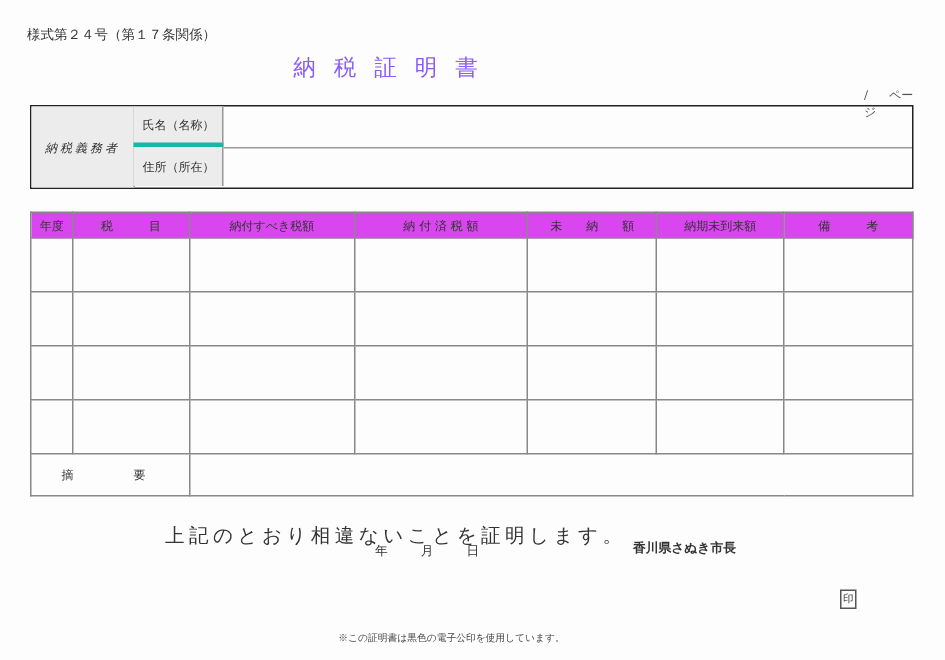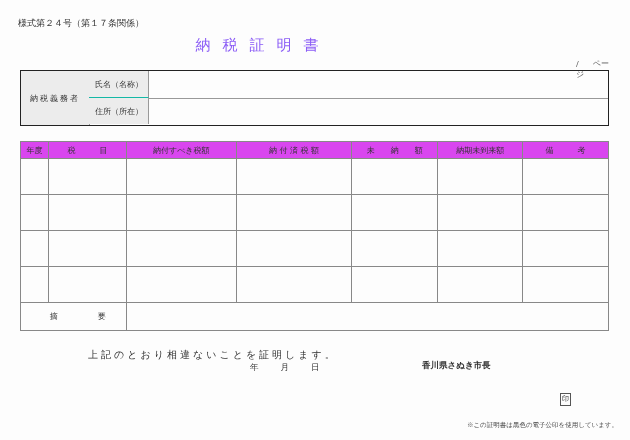--- a/index.html
+++ b/index.html
@@ -9,44 +9,44 @@
   }
   .abs { position:absolute; }
   .form-no { left:18px; top:17px; font-size:9px; color:#333; letter-spacing:0; }
   .title { left:0; width:526px; top:36px; text-align:center; font-size:15px; letter-spacing:12px; color:#8b5cf6; }
   .page-ind { left:560px; top:58px; font-size:8px; color:#555;margin-left:16px; }
   .page-ind span { margin-right:14px; }
 
   
   .tp { left:20px; top:70px; width:589px; height:56px; border:1.5px solid #222; box-sizing:border-box; }
   .tp .label-col { position:absolute; left:0; top:0; width:68px; height:100%; background:#ececec; border-right:1px solid #999;
-       display:flex; align-items:center; justify-content:center; font-size:8px; letter-spacing:2px; }
+       display:flex; align-items:center; justify-content:center; font-size:8px; letter-spacing:2px;font-style:italic; }
   .tp .sub { position:absolute; left:68px; width:60px; height:27px; background:#ececec; border-right:1px solid #999;
        display:flex; align-items:center; padding-left:6px; box-sizing:border-box; font-size:8px; }
-  .tp .sub.r1 { top:0; border-bottom:1px solid #14b8a6; }
+  .tp .sub.r1 { top:0; border-bottom:3px solid #14b8a6; }
   .tp .sub.r2 { top:27px; height:26px; }
   .tp .val { position:absolute; left:128px; right:0; height:27px; }
   .tp .val.r1 { top:0; border-bottom:1px solid #999; }
   .tp .val.r2 { top:27px; height:26px; }
 
   
   table.main { position:absolute; left:20px; top:141px; width:589px; border-collapse:collapse; border:1.5px solid #222; }
   table.main th, table.main td { border:1px solid #888; font-size:8px; font-weight:normal; padding:0; }
   table.main th { background:#d946ef; height:16px; text-align:center; }
   table.main tr.data td { height:35px; }
   table.main tr.tekiyo td { height:27px; }
-  .tekiyo-label { text-align:right; letter-spacing:0; }
+  .tekiyo-label { text-align:left; letter-spacing:0; }
   .tekiyo-label span { margin:0 20px; }
 
-  .certify { left:0; width:630px; top:348px; text-align:left; padding-left:88px; box-sizing:border-box; font-size:10px; letter-spacing:3px; }
+  .certify { left:0; width:630px; top:348px; text-align:left; padding-left:110px; box-sizing:border-box; font-size:13px; letter-spacing:3px; }
   .date { left:250px; top:362px; font-size:8.5px; }
   .date span { margin-right:22px; }
   .issuer { left:422px; top:360px; font-size:8.5px;font-weight:bold; }
   .seal { left:560px; top:393px; width:9px; height:11px; border:1px solid #555; font-size:7px; line-height:11px; text-align:center; }
-  .note { left:16px; width:602px; top:421px; text-align:right; font-size:6.5px; color:#444; }
+  .note { left:0; width:602px; top:421px; text-align:center; font-size:6.5px; color:#444; }
 </style>
 </head>
 <body>
 
 <div class="abs form-no">様式第２４号（第１７条関係）</div>
 <div class="abs title">納税証明書</div>
 <div class="abs page-ind">
   <span>/</span><span>ページ</span>
 </div>
 

